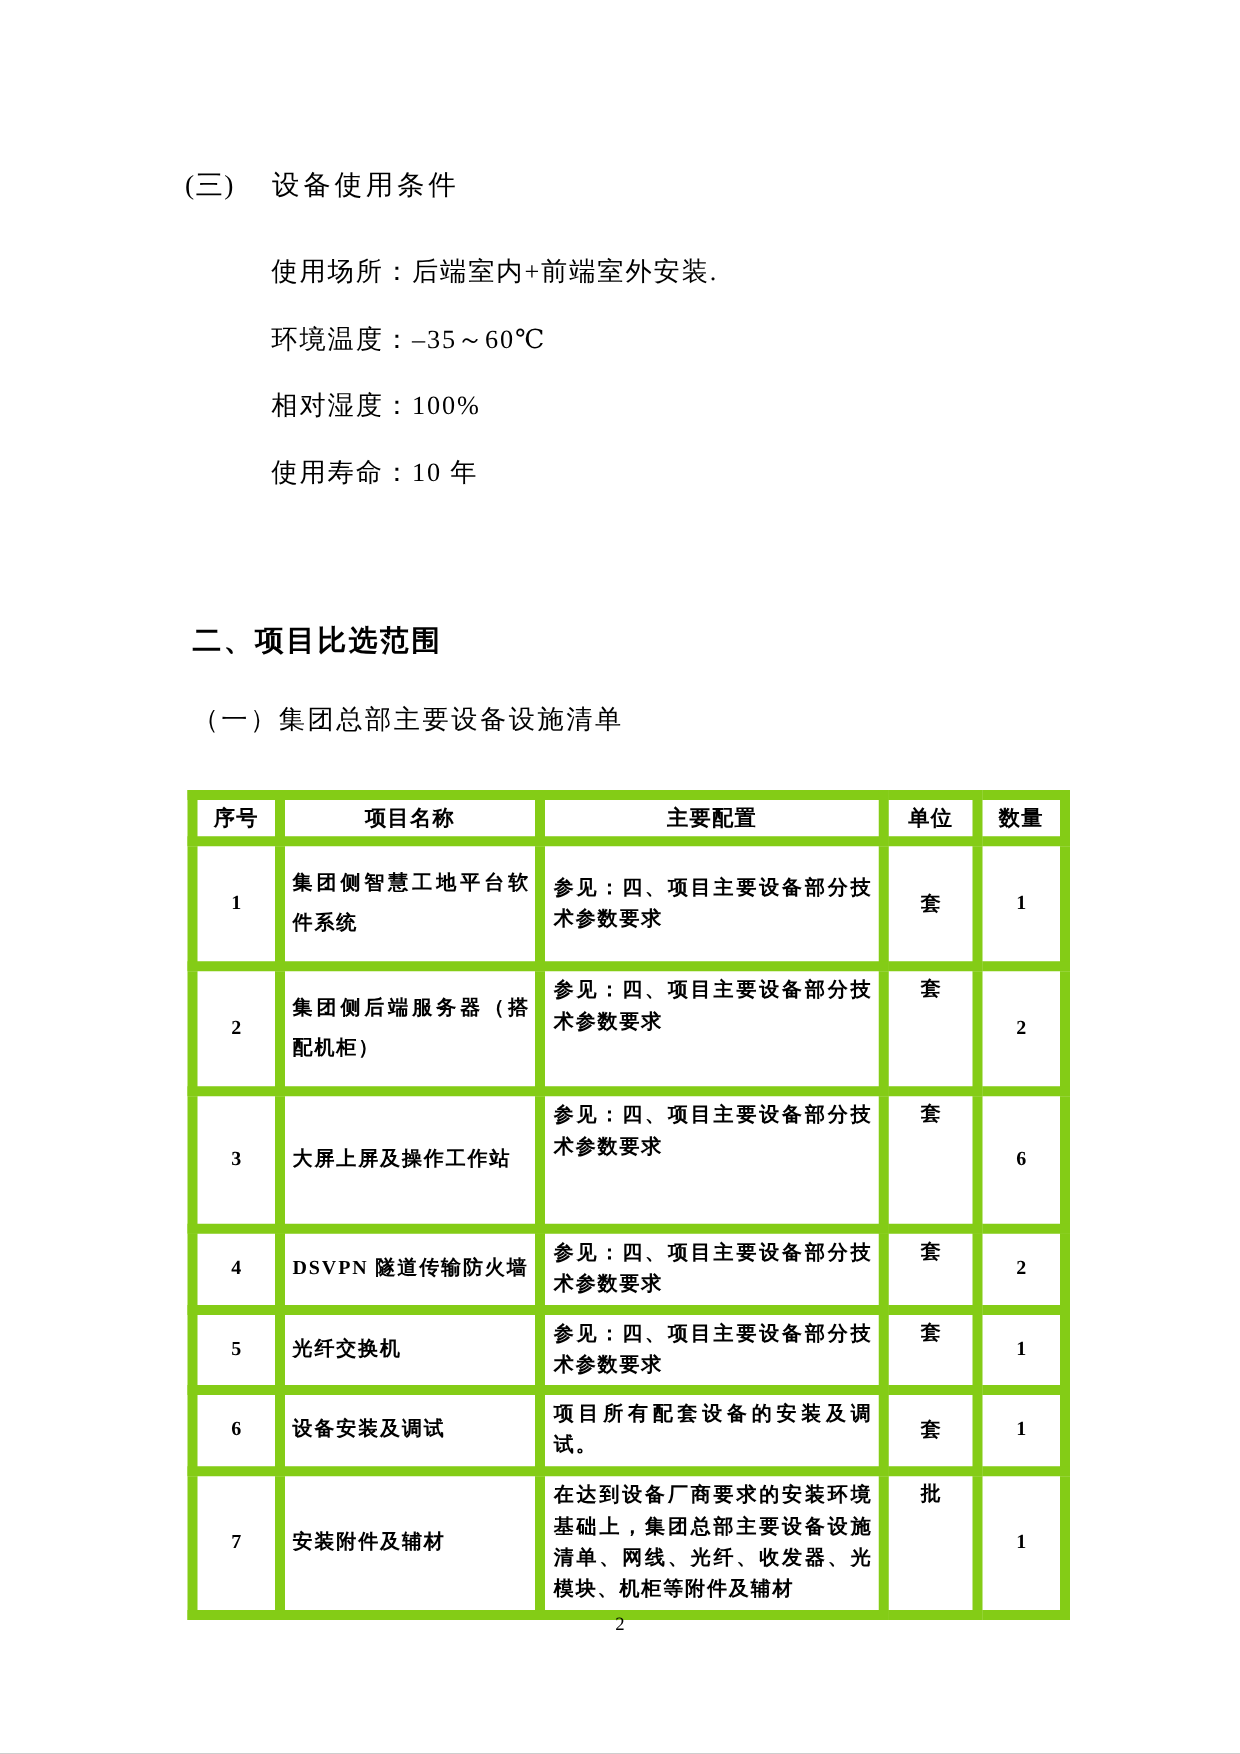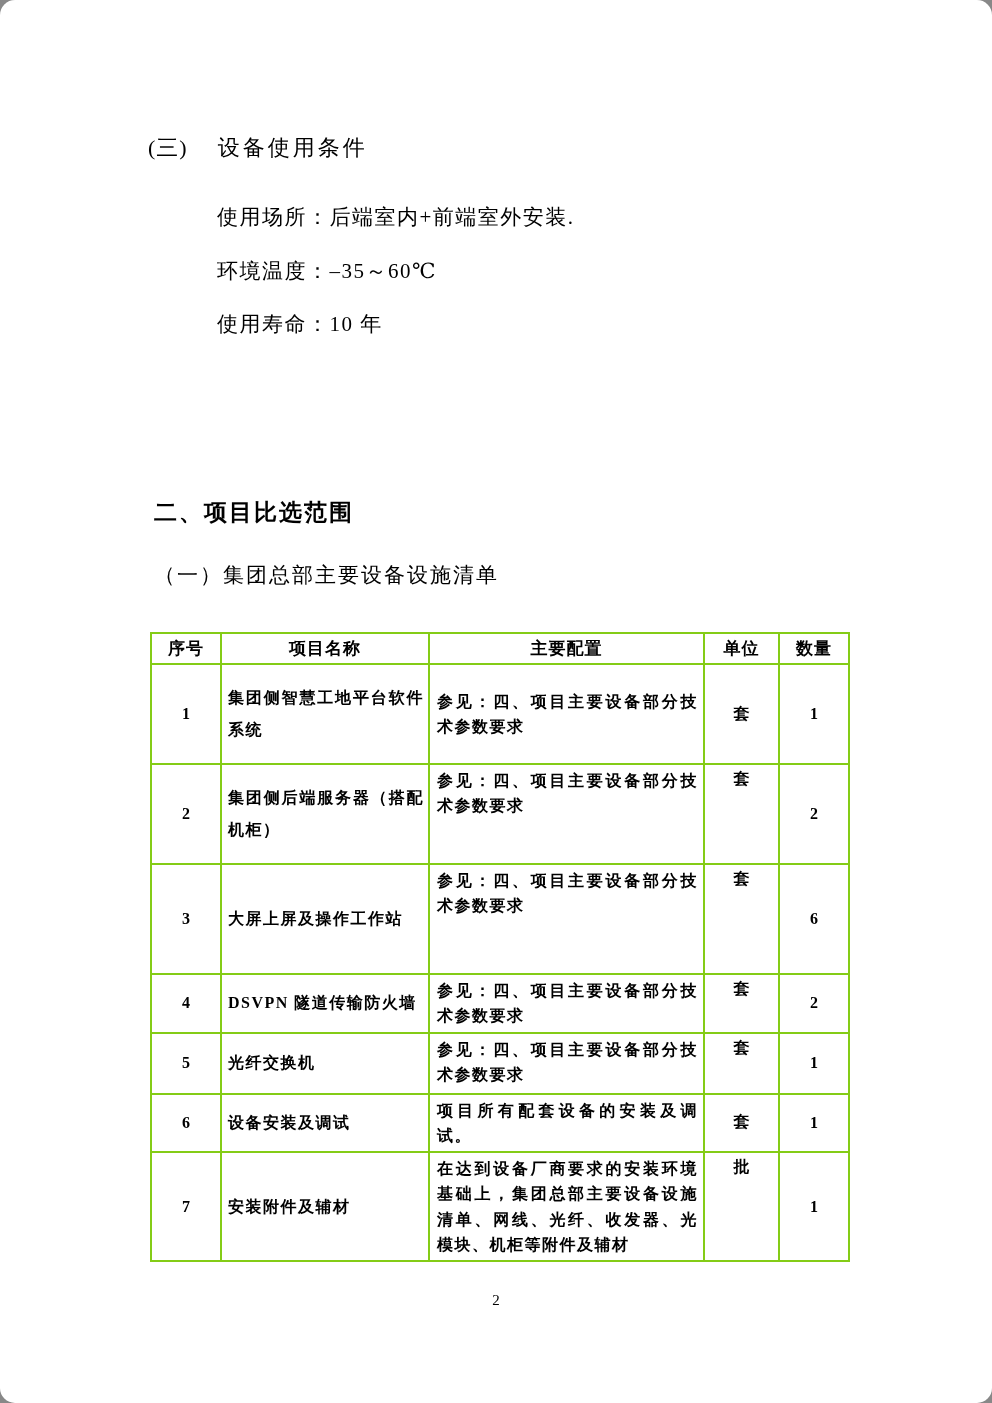--- a/index.html
+++ b/index.html
@@ -9,21 +9,20 @@
   }
   .page {
     position: relative;
     width: 992px;
     height: 1403px;
     background: #ffffff;
     color: #000000;
     font-family: "Liberation Serif", "DejaVu Serif", serif;
     overflow: hidden;
     margin: 0 auto;
-    border-radius: 15px;
   }
   
   .sec3-heading {
     position: absolute;
     left: 148px;
     top: 133px;
     font-size: 22px;
     letter-spacing: 1px;
     white-space: nowrap;
   }
@@ -75,21 +74,21 @@
     table-layout: fixed;
   }
   .equip-table col.c-seq    { width: 70px; }
   .equip-table col.c-name   { width: 208px; }
   .equip-table col.c-config { width: 275px; }
   .equip-table col.c-unit   { width: 75px; }
   .equip-table col.c-qty    { width: 70px; }
 
   .equip-table th,
   .equip-table td {
-    border: 2px solid #84cc16;
+    border: 8px solid #84cc16;
     vertical-align: middle;
     overflow: hidden;
   }
   .equip-table th {
     font-size: 17px;
     font-weight: bold;
     text-align: center;
     height: 27px;
     padding: 1px 2px;
     letter-spacing: 1px;
@@ -145,20 +144,21 @@
 
 <div class="page">
 
   <div class="sec3-heading">
     <span class="sec-num">(三)</span><span class="sec-title">设备使用条件</span>
   </div>
 
   <div class="conditions">
     <div class="cond-line">使用场所：后端室内+前端室外安装.</div>
     <div class="cond-line">环境温度：–35～60℃</div>
+    <div class="cond-line">相对湿度：100%</div>
     <div class="cond-line">使用寿命：10 年</div>
   </div>
 
   <div class="sec2-heading">二、项目比选范围</div>
 
   <div class="sub-heading">（一）集团总部主要设备设施清单</div>
 
   <table class="equip-table">
     <colgroup>
       <col class="c-seq">

